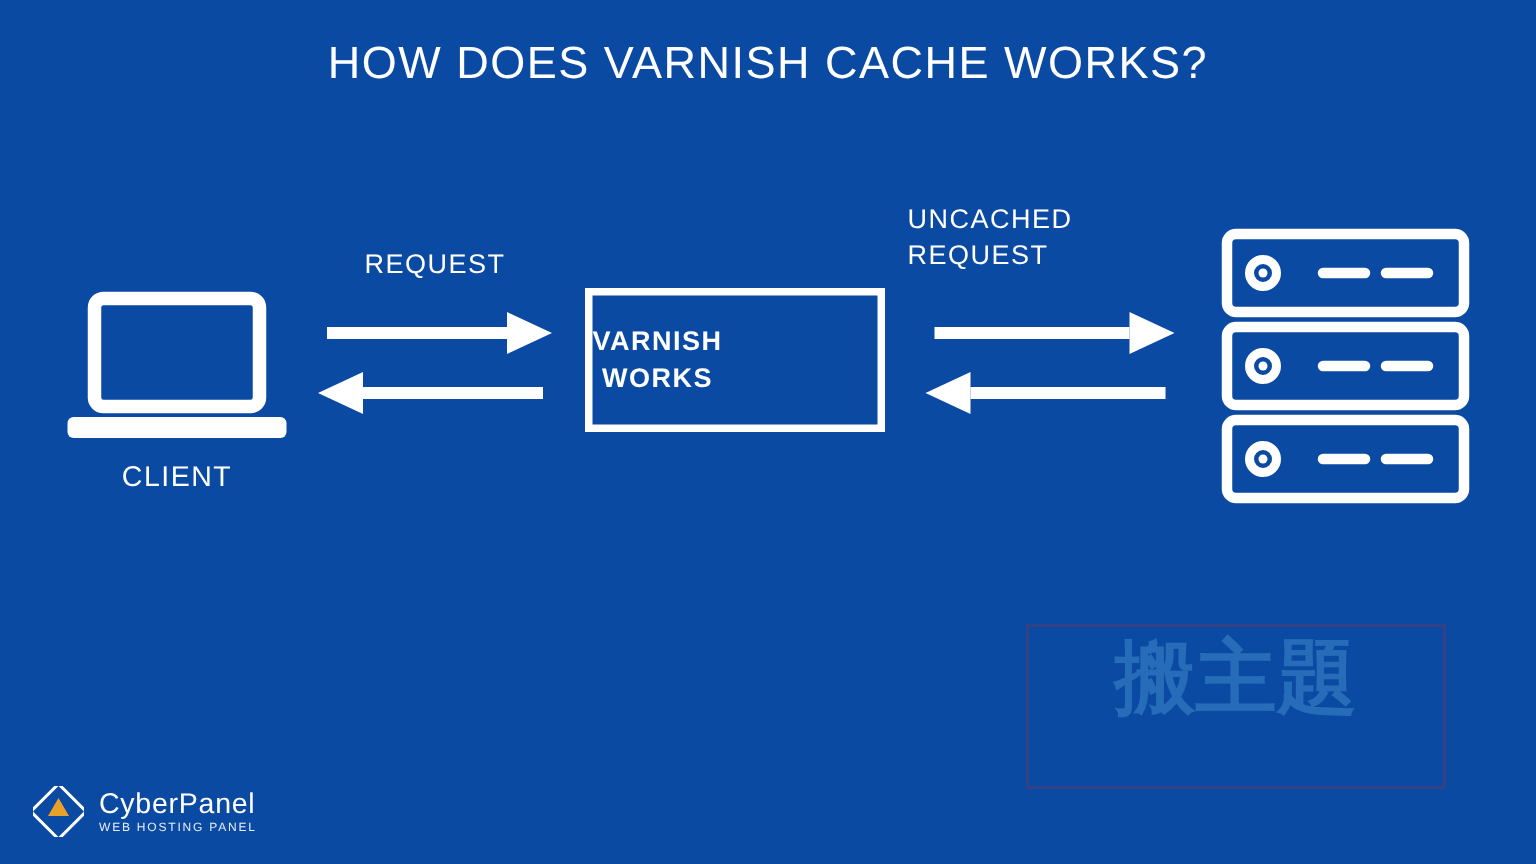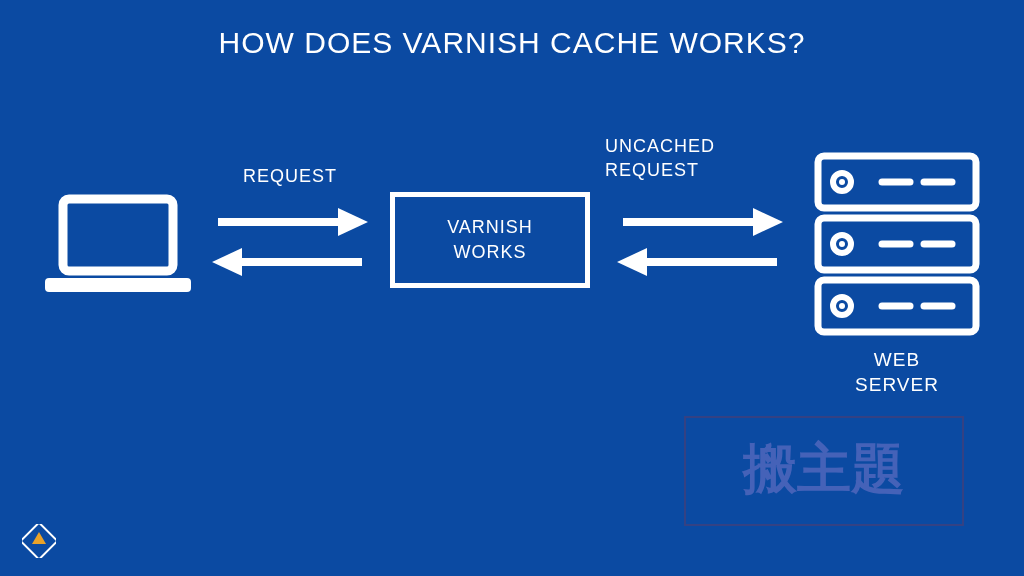--- a/index.html
+++ b/index.html
@@ -26,65 +26,66 @@
   }
   
   .laptop-wrap { position:absolute; left: 38px; top: 44px; width: 160px; text-align:center;}
   .laptop-label { position:absolute; left: 38px; top: 158px; width: 160px; text-align:center; font-size:19px; letter-spacing:1px;}
   
   .cache-box {
     position:absolute;
     left: 390px; top: 42px;
     width: 200px; height: 96px;
     border: 5px solid #fff;
-    display:flex; align-items:center; justify-content:center;
+    display:flex; align-items:center; justify-content:flex-start;
     text-align:center;
-    font-size:18px; letter-spacing:1px; line-height:1.4;
+    font-size:18px; letter-spacing:1px; line-height:1.4;font-weight:bold;
   }
   
   .server-wrap { position:absolute; right: 42px; top: 0px; width: 170px; text-align:center;}
   .server-label { position:absolute; right: 42px; top: 198px; width: 170px; text-align:center; font-size:19px; letter-spacing:1px; line-height:1.3;}
   
   .arrows1 { position:absolute; left: 210px; top: 50px; width: 160px; }
   .arrows2 { position:absolute; left: 615px; top: 50px; width: 170px; }
   .arrow-label1 { position:absolute; left: 210px; top: 16px; width:160px; text-align:center; font-size:18px; letter-spacing:1px;}
   .arrow-label2 { position:absolute; left: 605px; top: -16px; width:190px; text-align:left; font-size:18px; letter-spacing:1px; line-height:1.35;}
   
   .logo-wrap { position:absolute; left: 22px; bottom: 18px; display:flex; align-items:center; gap:10px; }
   .logo-text { display:flex; flex-direction:column; line-height:1; }
   .logo-main { font-size:19px; font-weight:500; letter-spacing:0.5px;}
   .logo-sub { font-size:8px; letter-spacing:1.2px; opacity:0.9; margin-top:2px;}
   
   .watermark {
     position:absolute; right: 60px; bottom: 50px;
     width: 280px; height: 110px;
     opacity: 0.25;
     border: 2px solid #b02a2a;
-    color:#f0abfc;
-    display:flex; align-items:center; justify-content:center;
+    color:#7dd3fc;
+    display:flex; align-items:flex-start; justify-content:center;
     font-size: 54px; font-weight:bold;
     font-family: "KaiTi", serif;
     pointer-events:none;
   }
   .watermark-inner { transform: translateY(-2px); }
   .watermark-sub { position:absolute; bottom:4px; right:10px; font-size:10px; letter-spacing:1px;}
 </style>
 </head>
 <body>
 
 <div class="title">HOW DOES VARNISH CACHE WORKS?</div>
 
 <div class="diagram">
 
   <div class="laptop-wrap">
     <svg width="150" height="105" viewBox="0 0 150 105">
       <rect x="20" y="5" width="110" height="72" rx="6" ry="6" fill="none" stroke="#fff" stroke-width="9"></rect>
       <rect x="2" y="84" width="146" height="14" rx="4" fill="#fff"></rect>
     </svg>
   </div>
+  <div class="laptop-label">CLIENT</div>
 
   <div class="arrow-label1">REQUEST</div>
   <div class="arrows1">
     <svg width="160" height="90" viewBox="0 0 160 90">
 
       <line x1="8" y1="22" x2="128" y2="22" stroke="#fff" stroke-width="8"></line>
       <polygon points="128,8 158,22 128,36" fill="#fff"></polygon>
 
       <line x1="32" y1="62" x2="152" y2="62" stroke="#fff" stroke-width="8"></line>
       <polygon points="32,48 2,62 32,76" fill="#fff"></polygon>
@@ -131,30 +132,30 @@
       <g stroke="#fff" stroke-width="7" stroke-linecap="round">
         <line x1="70" y1="32" x2="98" y2="32"></line>
         <line x1="112" y1="32" x2="140" y2="32"></line>
         <line x1="70" y1="94" x2="98" y2="94"></line>
         <line x1="112" y1="94" x2="140" y2="94"></line>
         <line x1="70" y1="156" x2="98" y2="156"></line>
         <line x1="112" y1="156" x2="140" y2="156"></line>
       </g>
     </svg>
   </div>
-  <div class="server-label">
-    <span>WEB</span><br>
-    <span>SERVER</span>
-  </div>
 
 </div>
 
 <div class="logo-wrap">
   <svg width="34" height="34" viewBox="0 0 34 34">
     <rect x="4" y="4" width="26" height="26" fill="none" stroke="#fff" stroke-width="2" transform="rotate(45 17 17)"></rect>
     <path d="M10 20 L17 8 L24 20 Z" fill="#f5a623" opacity="0.95"></path>
   </svg>
+  <div class="logo-text">
+    <span class="logo-main">CyberPanel</span>
+    <span class="logo-sub">WEB HOSTING PANEL</span>
+  </div>
 </div>
 
 <div class="watermark">
   <span class="watermark-inner">搬主題</span>
   <span class="watermark-sub"></span>
 </div>
 
 </body></html>

